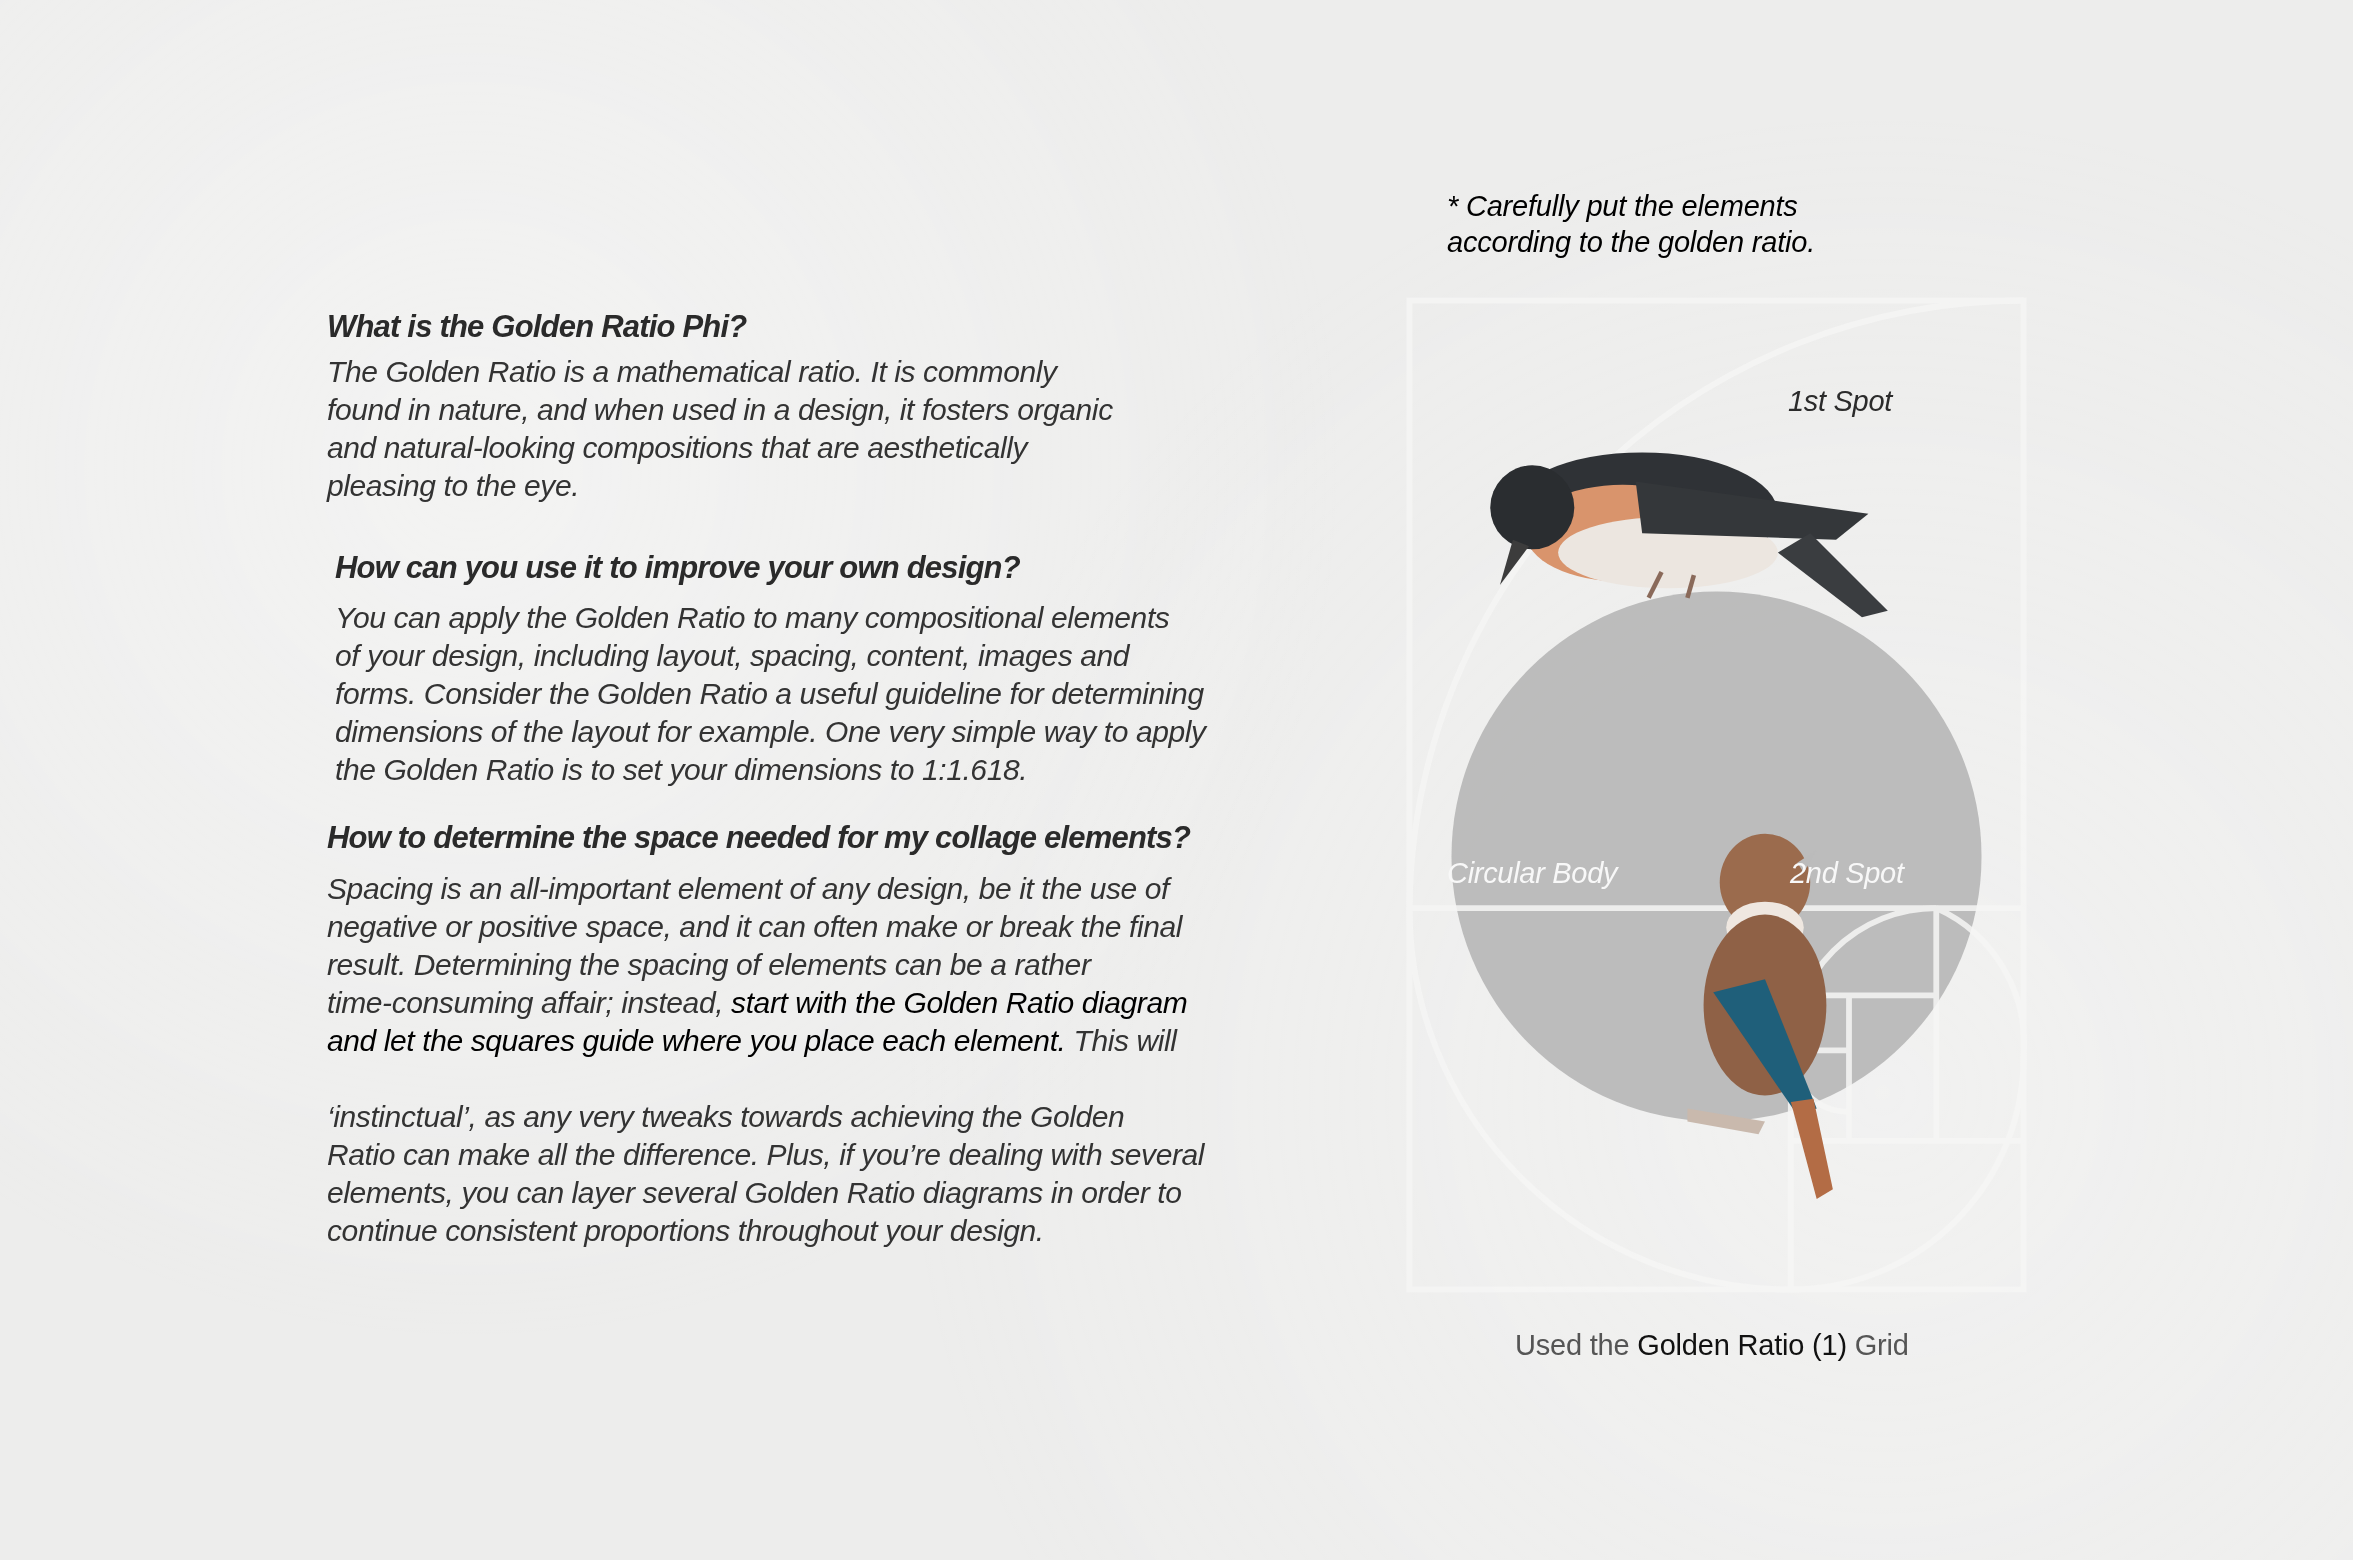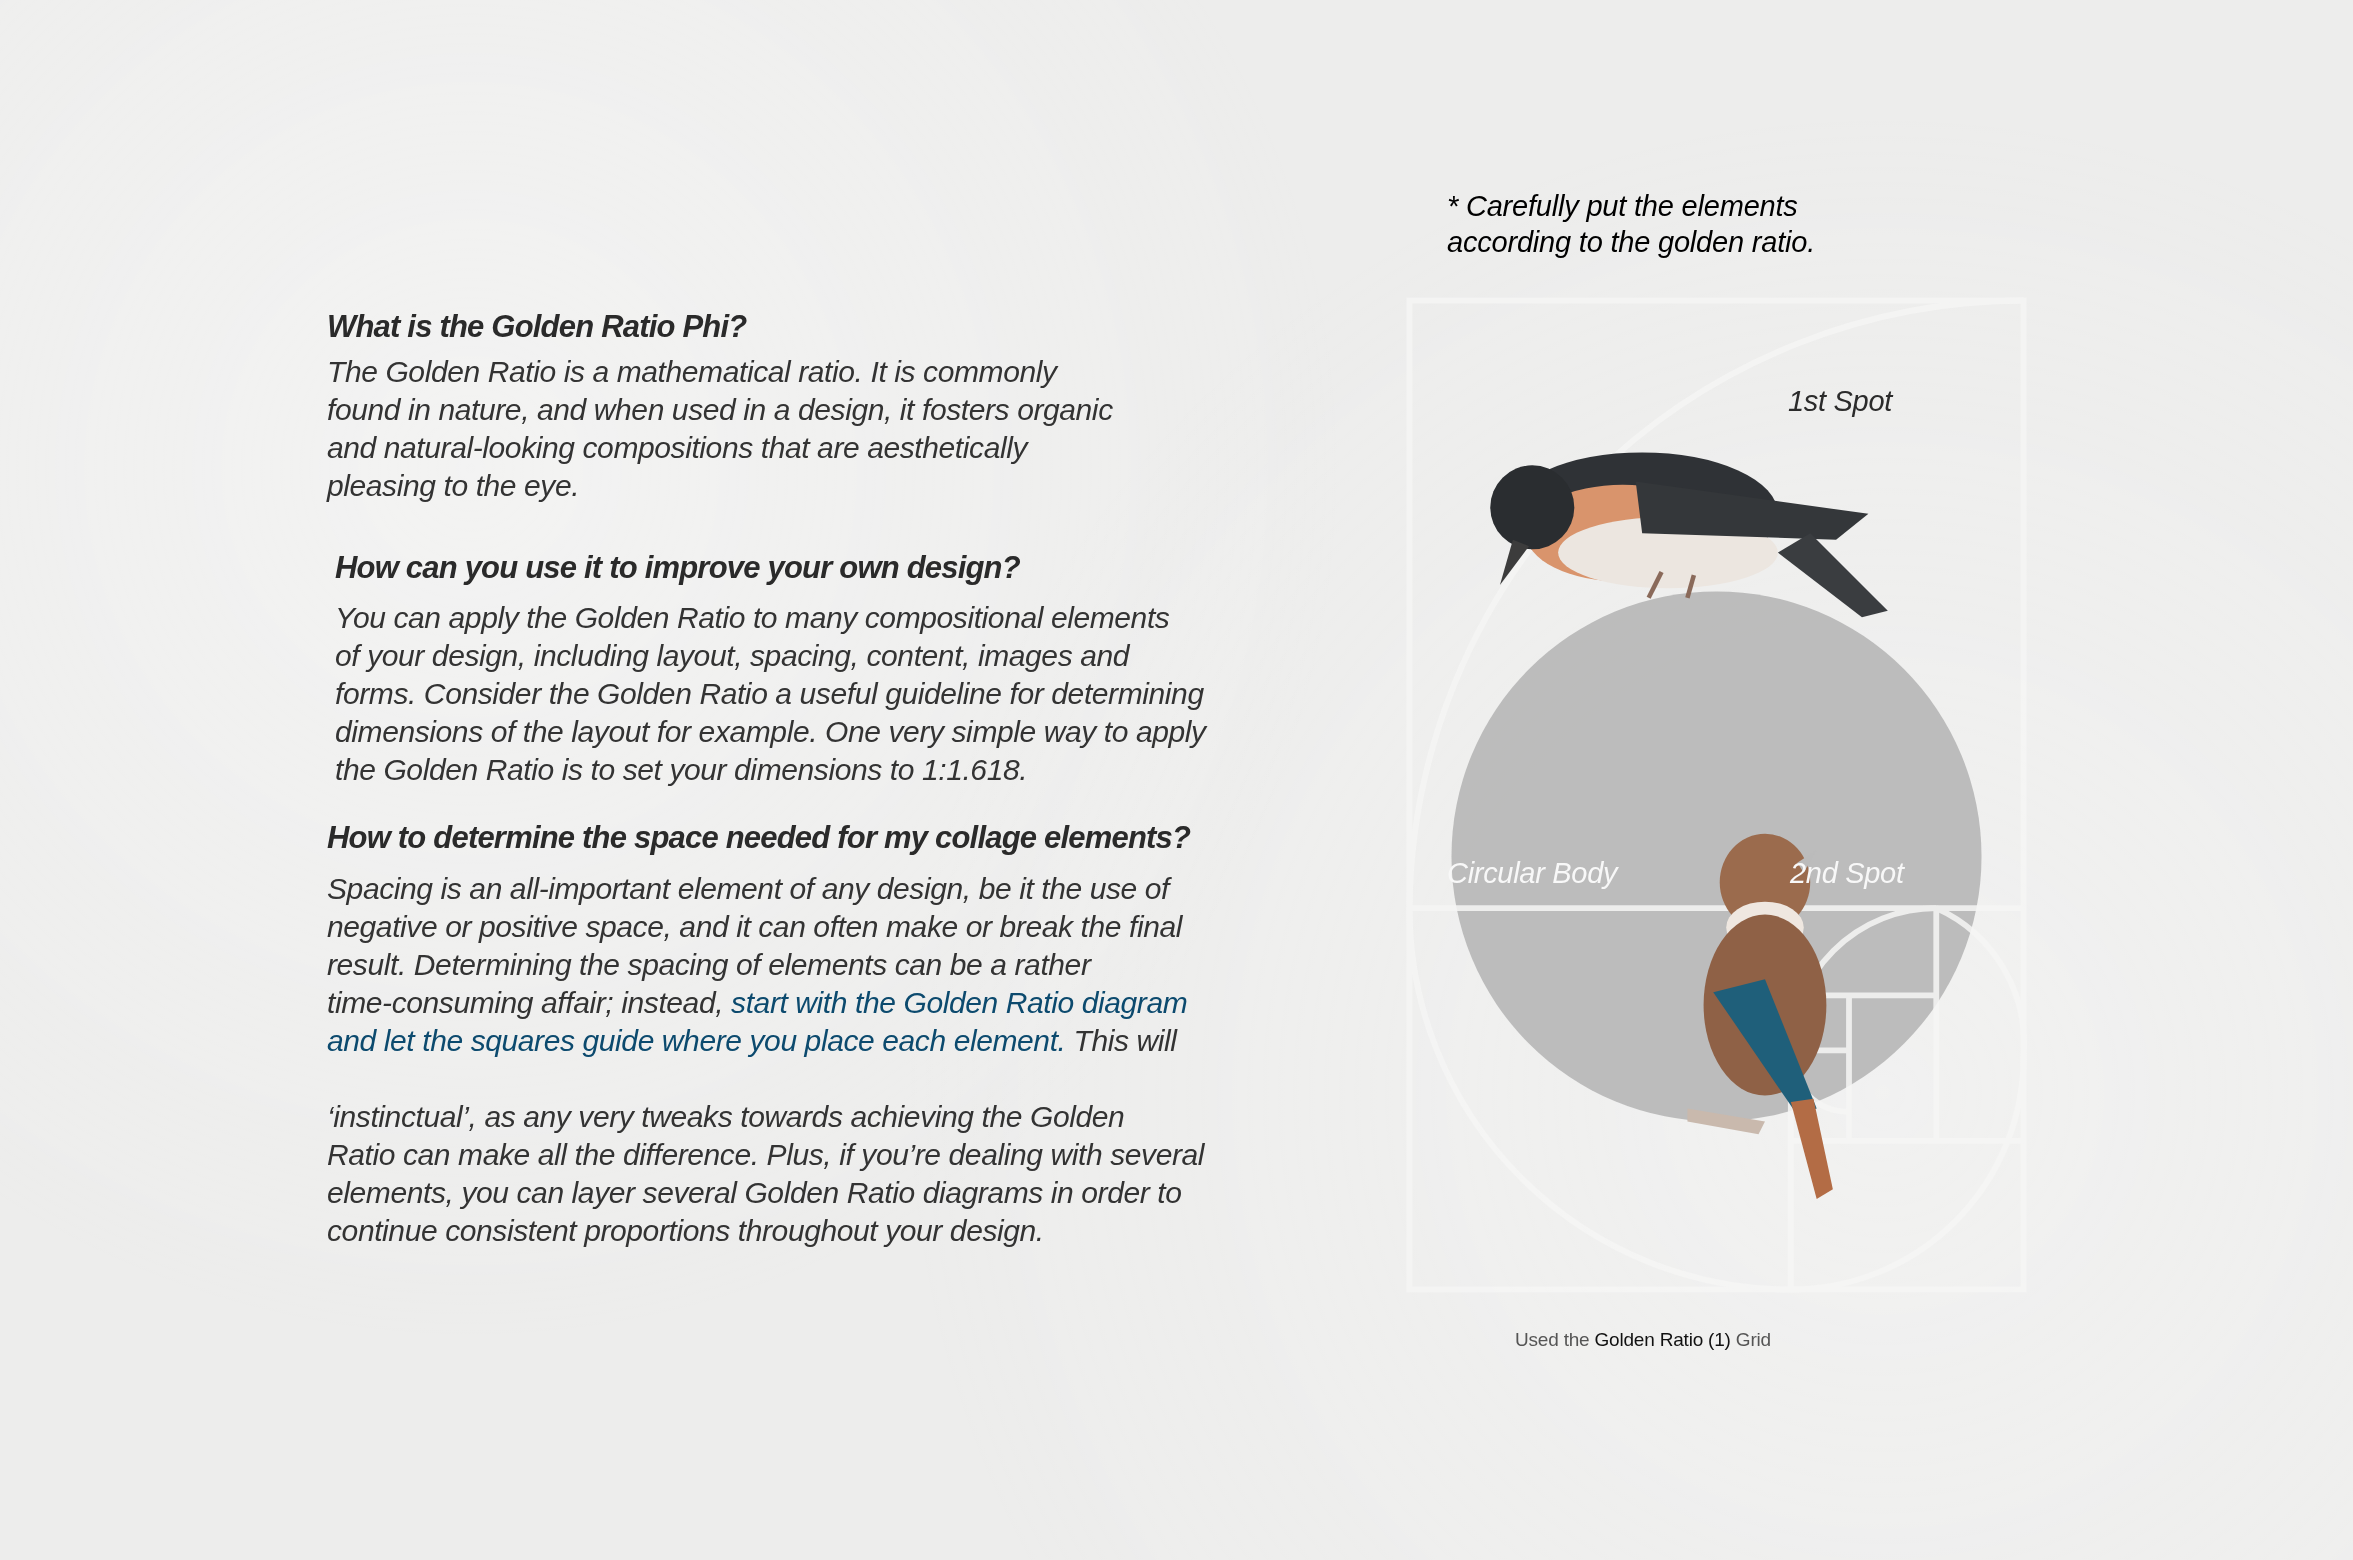--- a/index.html
+++ b/index.html
@@ -14,40 +14,40 @@
   }
   .text-col { position:absolute; left:327px; top:304px; width:957px; }
   .sec-title {
     font-family:"Liberation Sans", sans-serif; font-weight:bold; font-style:italic;
     font-size:31px; letter-spacing:-0.8px; margin:0; color:#2a2a2a; line-height:45px;
   }
   .sec-body {
     font-family:"Liberation Sans", sans-serif; font-style:italic; font-size:30px;
     line-height:38px; letter-spacing:-0.4px; margin:3.9px 0 0 0; color:#333;
   }
-  .sec-body .em { color:#0c4a6e; }
+  .sec-body .em { color:#000000; }
   .s1 { position:absolute; top:0; }
   .s2 { position:absolute; top:241px;margin-left:8px; }
   .s3 { position:absolute; top:511px; }
 
   .note {
     position:absolute; left:1447px; top:188px; font-family:"Liberation Sans", sans-serif;
     font-style:italic; font-size:29px; line-height:36px; color:#000000; letter-spacing:-0.2px;
   }
   .figure { position:absolute; left:1403px; top:294px; width:627px; height:1002px; }
   .figure svg { position:absolute; left:0; top:0; }
   .label {
     position:absolute; font-family:"Liberation Sans", sans-serif; font-style:italic;
     font-size:29px; letter-spacing:-0.3px;
   }
   .label.dark { color:#2b2b2b; }
   .label.light { color:#f8f8f8; }
   .caption {
     position:absolute; left:1515px; top:1329px; font-family:"Liberation Sans", sans-serif;
-    font-size:19px; color:#555; letter-spacing:-0.2px;
+    font-size:29px; color:#555; letter-spacing:-0.2px;
   }
   .caption .strong { color:#111; }
 </style>
 </head>
 <body>
 
 <div class="text-col">
   <div class="s1">
     <h2 class="sec-title">What is the Golden Ratio Phi?</h2>
     <p class="sec-body">

